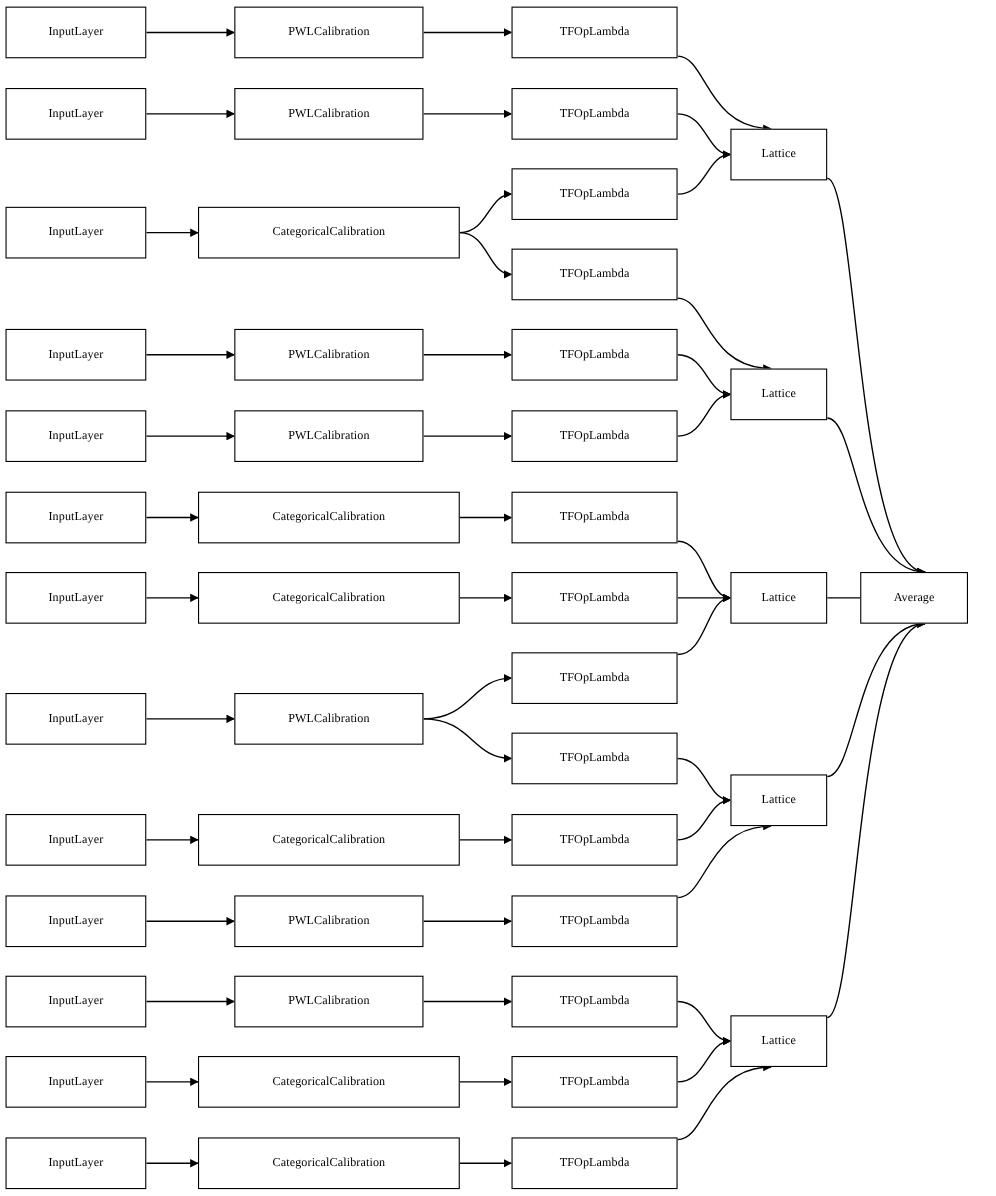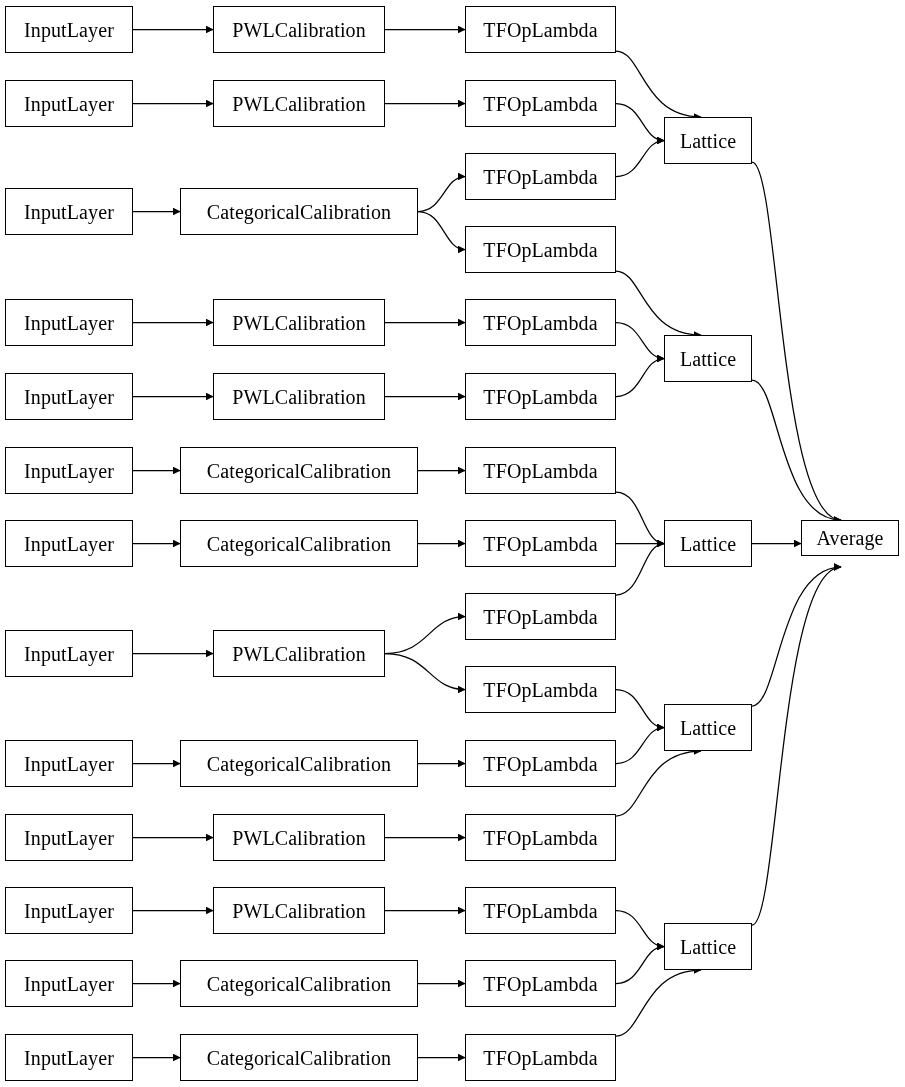--- a/index.html
+++ b/index.html
@@ -16,21 +16,21 @@
     pointer-events:none;
   }
   .node{
     position:absolute;
     box-sizing:border-box;
     border:1px solid #000000;
     background:#ffffff;
     display:flex;
     align-items:center;
     justify-content:center;
-    font-size:20px;
+    font-size:11px;
     color:#000000;
     line-height:1;
     white-space:nowrap;
     letter-spacing:0.1px;
   }
   .node-label{
     display:block;
     pointer-events:none;
   }
 </style>
@@ -227,17 +227,17 @@
       </div>
       <div class="node" style="left: 664px; top: 520px; width: 88px; height: 47px;">
         <span class="node-label">Lattice</span>
       </div>
       <div class="node" style="left: 664px; top: 704px; width: 88px; height: 47px;">
         <span class="node-label">Lattice</span>
       </div>
       <div class="node" style="left: 664px; top: 923px; width: 88px; height: 47px;">
         <span class="node-label">Lattice</span>
       </div>
-      <div class="node" style="left: 801px; top: 520px; width: 98px; height: 36px;">
+      <div class="node" style="left: 782px; top: 520px; width: 98px; height: 47px;">
         <span class="node-label">Average</span>
       </div>
     </div>
 </div>
 
 </body></html>

